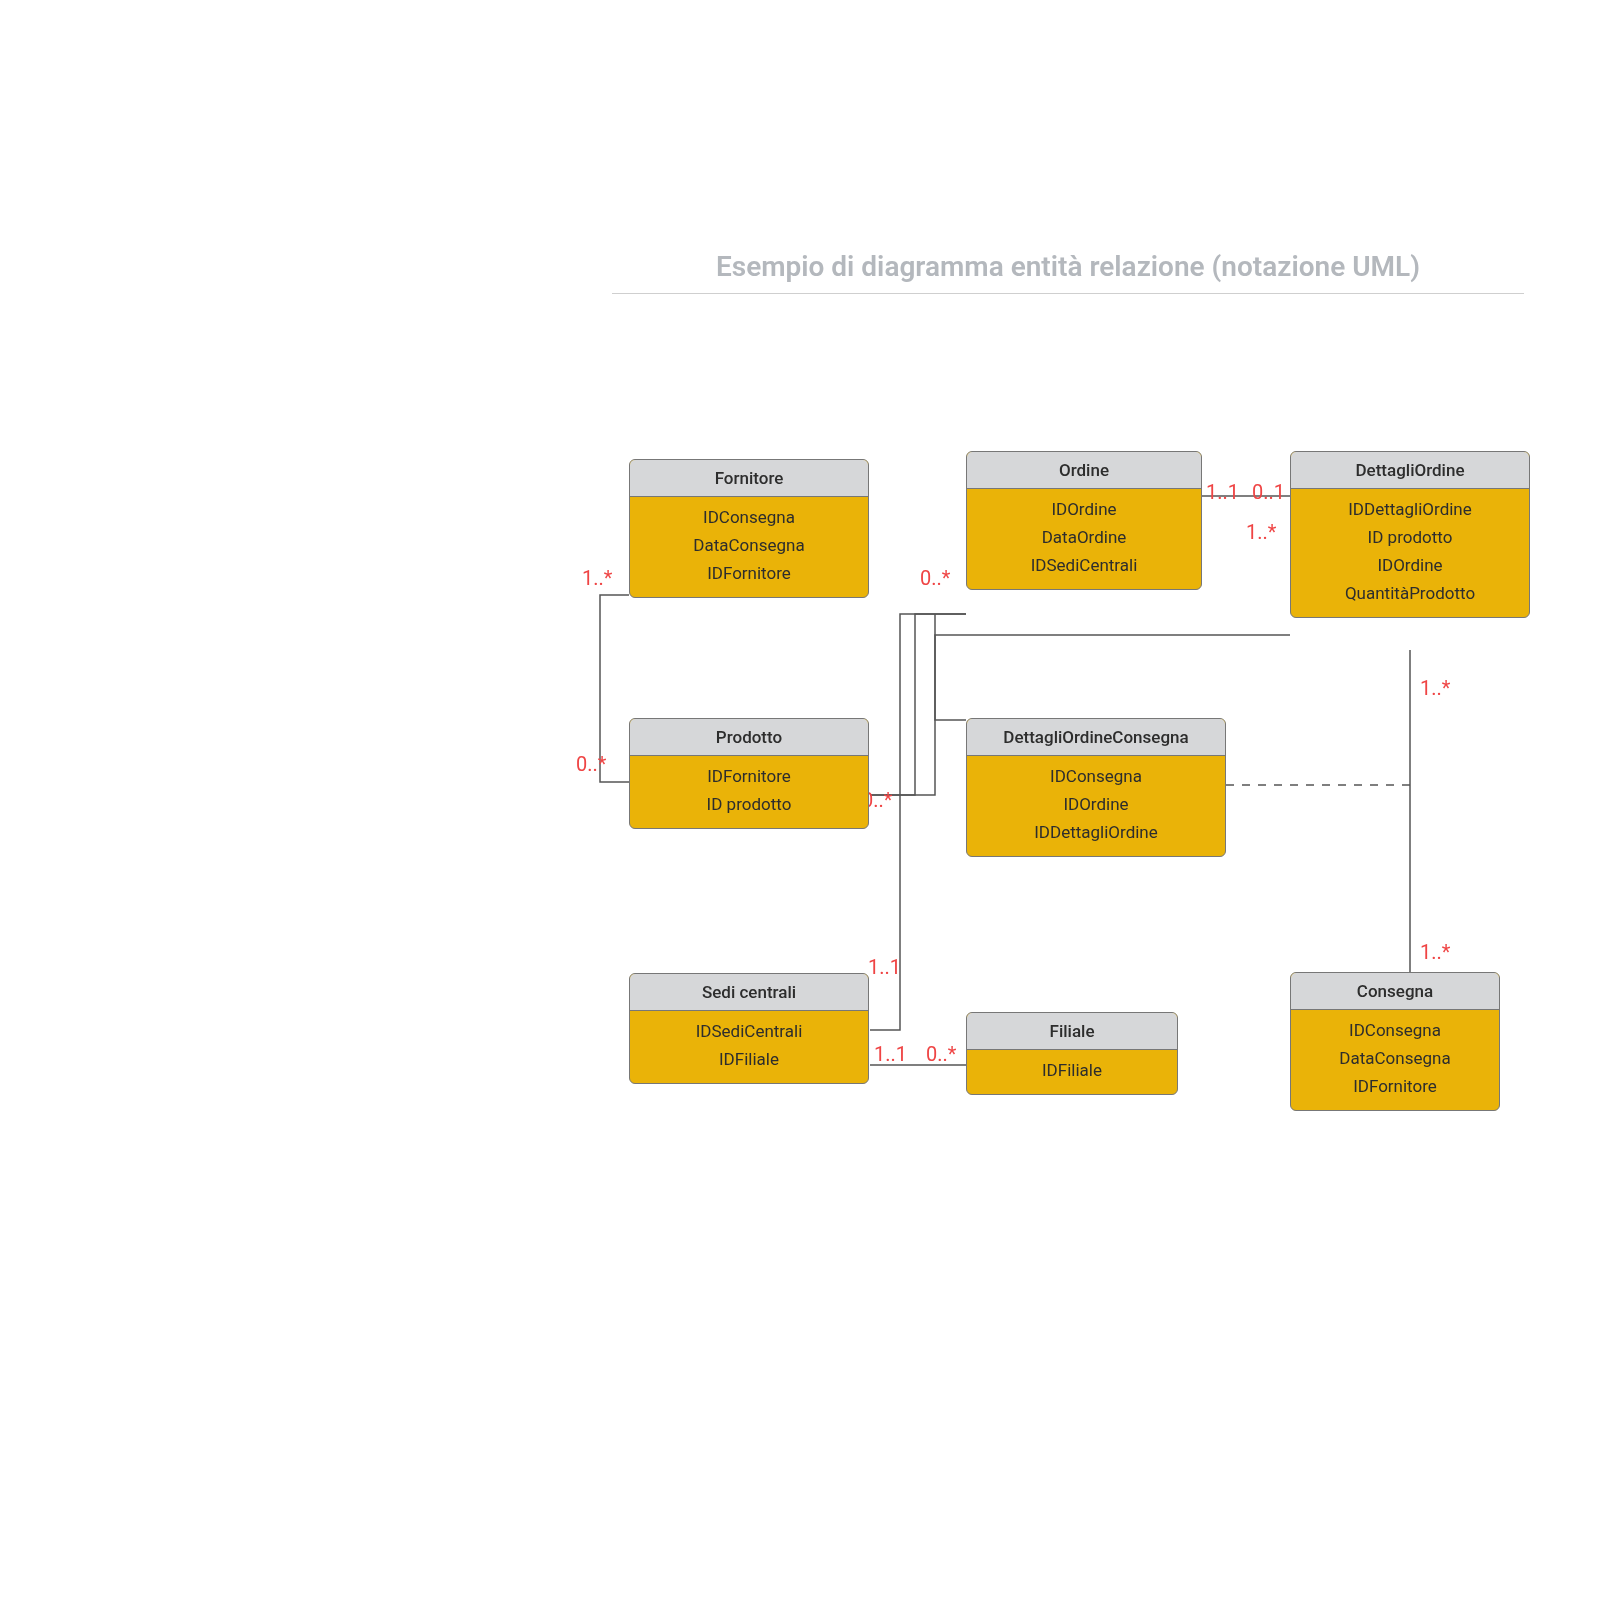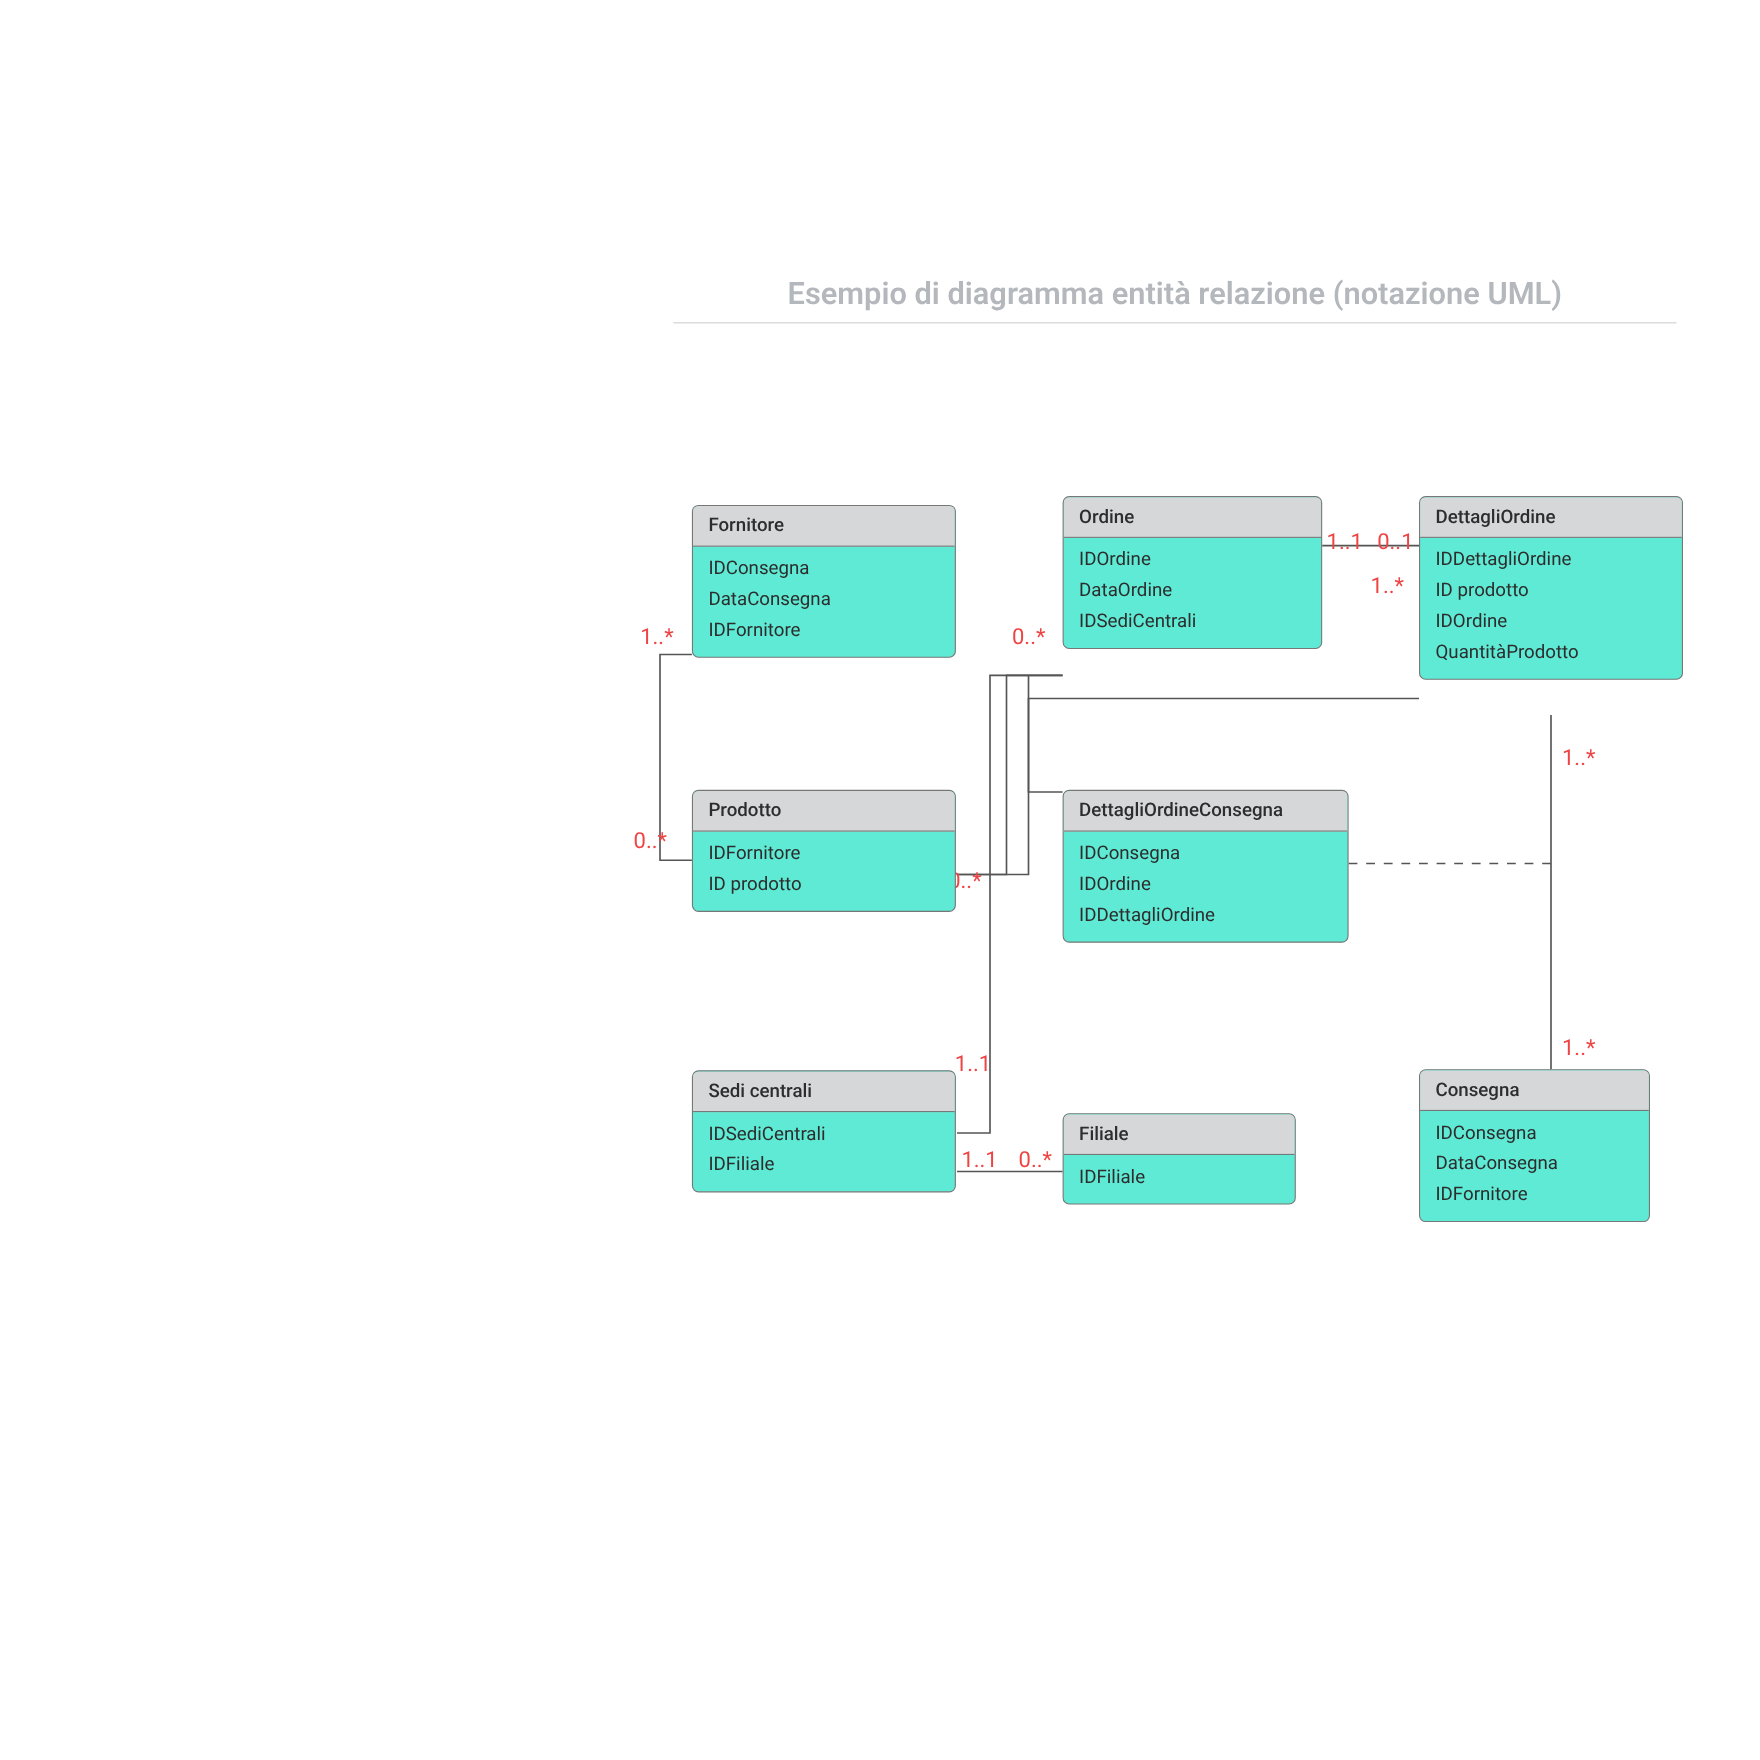--- a/index.html
+++ b/index.html
@@ -29,22 +29,23 @@
     text-align: center;
     margin-top: 10px;
     font-size: 17px;
     color: #b4b8bd;
   }
   .subtitle .sep { margin: 0 10px; color: #c8c8c8; }
   .entity {
     position: absolute;
     border: 1.5px solid #777;
     border-radius: 6px;
-    background: #5eead4;
+    background: #eab308;
     overflow: hidden;
+    text-align: center;
   }
   .entity-header {
     background: #d6d7d9;
     border-bottom: 1.5px solid #777;
     padding: 8px 14px;
     font-size: 17px;
     font-weight: 500;
     color: #2d2d2d;
   }
   .entity-body {

